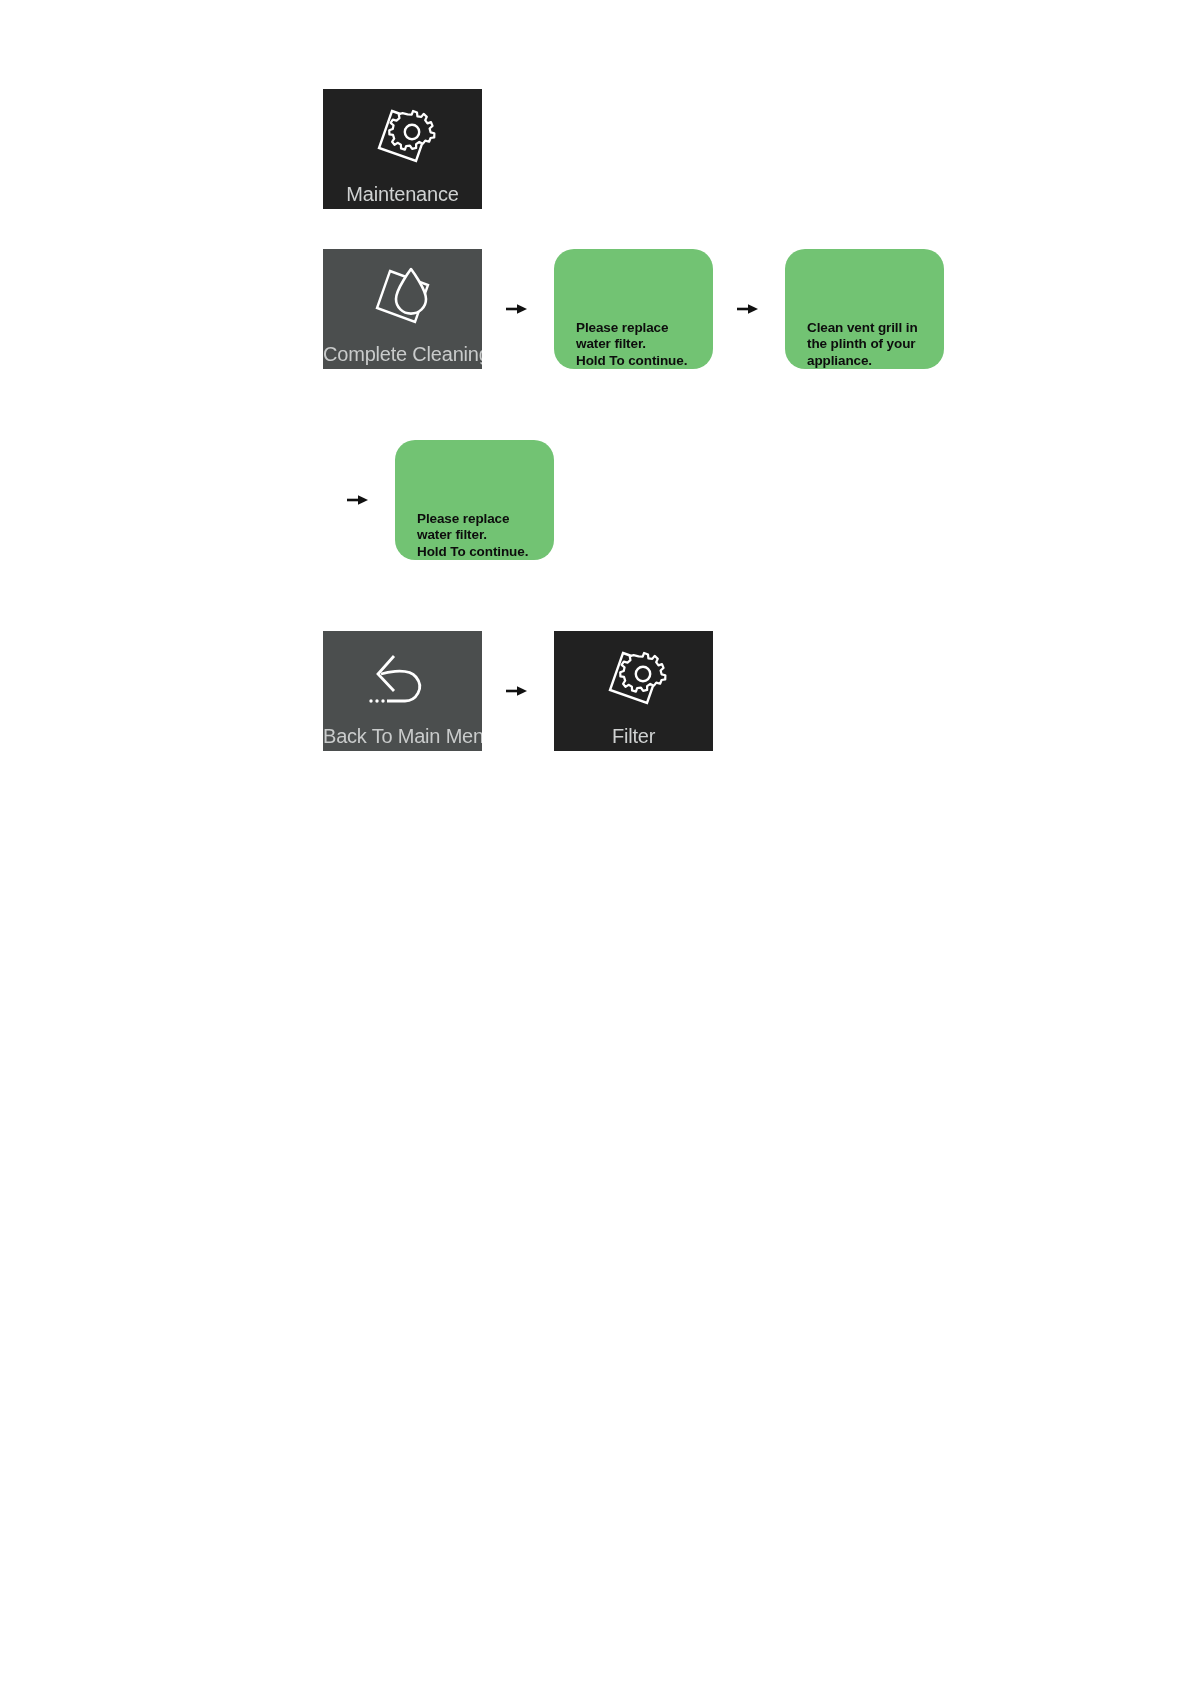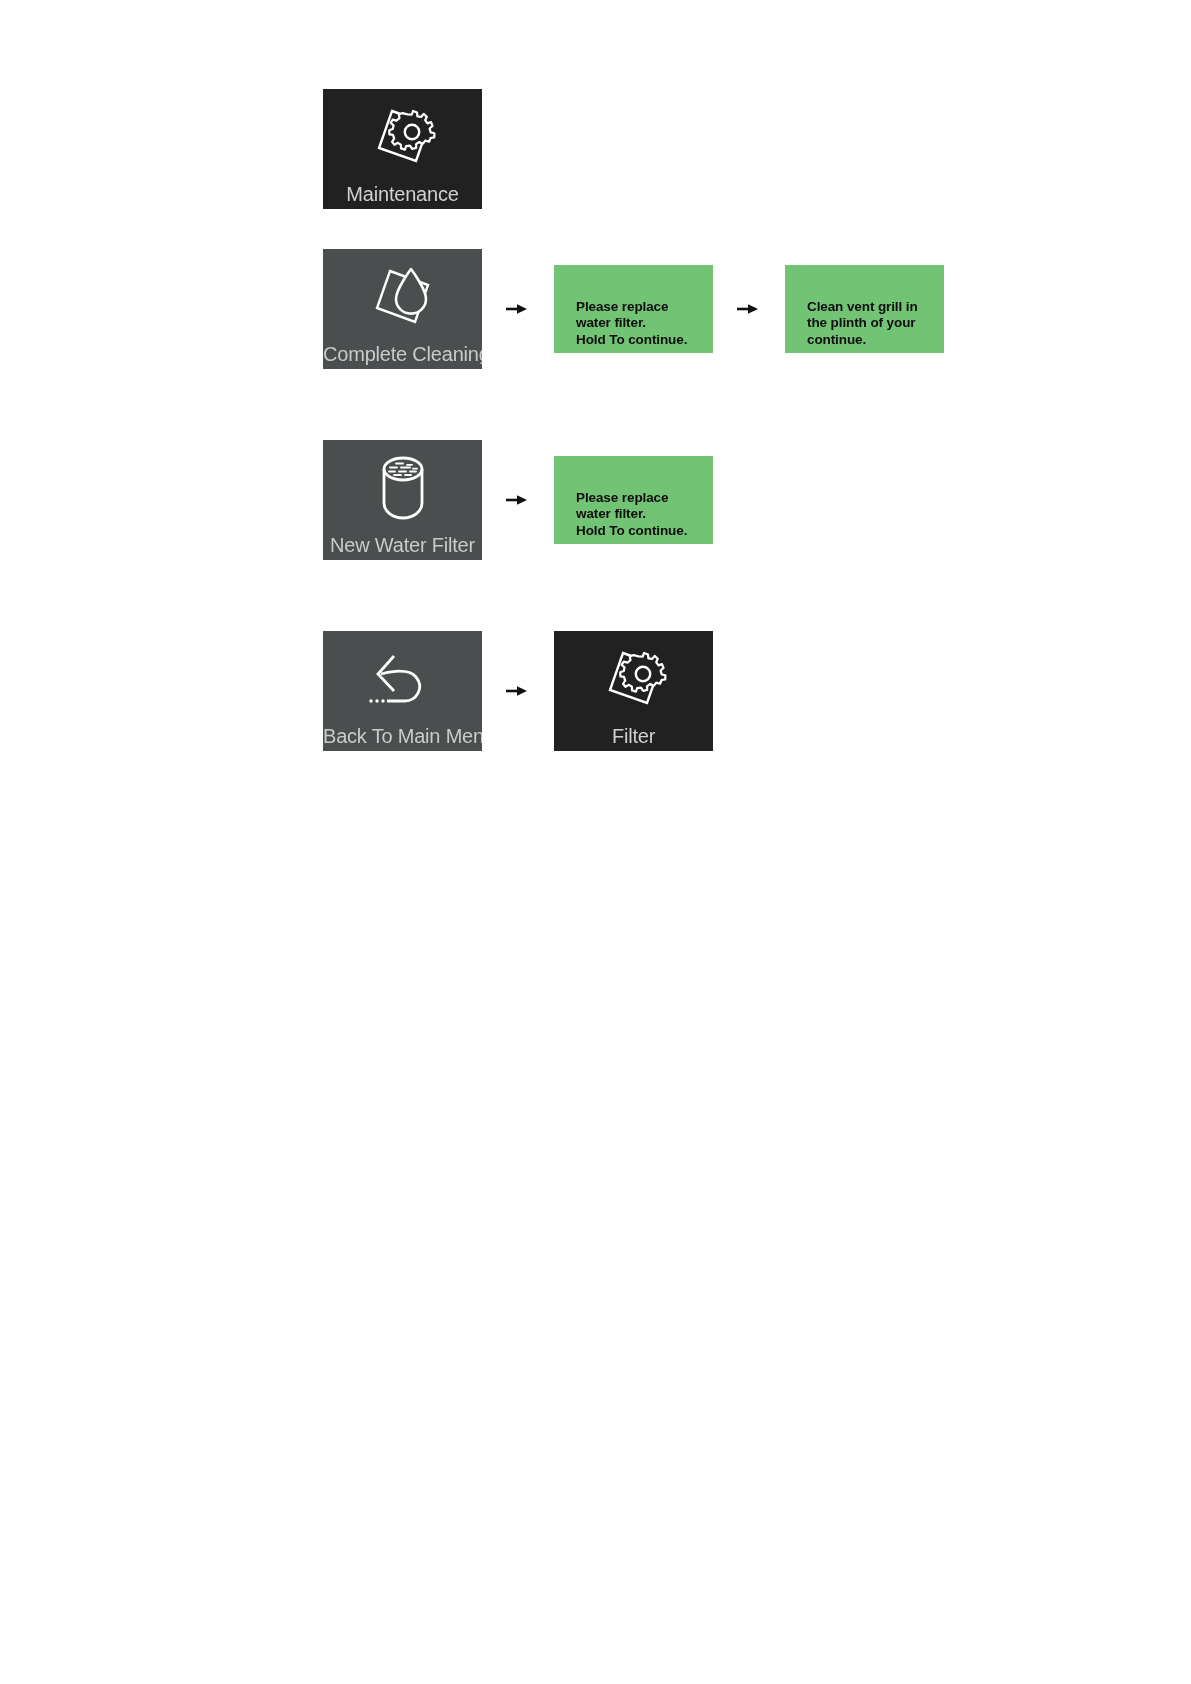--- a/index.html
+++ b/index.html
@@ -76,27 +76,28 @@
     display: flex;
     align-items: center;
     justify-content: center;
   }
   .arrow svg { display: block; }
 
   
   .panel {
     position: relative;
     width: 159px;
-    height: 88px;
+    height: 120px;
     box-sizing: border-box;
     background: #72c373;
     flex: 0 0 auto;
     display: flex;
-    align-items: center;
+    align-items: flex-end;
     padding: 29px 0 0 22px;
+    border-radius: 20px;
   }
   .panel-text {
     color: #0d0d0d;
     font-family: "Liberation Sans", sans-serif;
     font-size: 13.5px;
     font-weight: 700;
     line-height: 16.5px;
     letter-spacing: -0.1px;
     white-space: pre-line;
   }
@@ -160,51 +161,27 @@
       <svg width="24" height="14" viewBox="0 0 24 14">
         <path d="M0 7 L13 7" stroke="#111111" stroke-width="2.6"></path>
         <path d="M11 2.2 L21 7 L11 11.8 Z" fill="#111111"></path>
       </svg>
     </div>
     <div class="gap-sm"></div>
 
     <div class="panel" style="width:159px;">
       <div class="panel-text">Clean vent grill in
 the plinth of your
-continue.</div>
+appliance.</div>
     </div>
 
   </div>
 
   <div class="row" style="left:306px; top:440px;">
 
-    <div class="tile gray">
-      <div class="tile-icon">
-        <svg width="62" height="74" viewBox="0 0 62 74" fill="none">
-
-          <path d="M12 19 L12 53 C12 61.3 20.5 68 31 68 C41.5 68 50 61.3 50 53 L50 19" stroke="#ffffff" stroke-width="2.8" fill="none" stroke-linecap="butt"></path>
-
-          <ellipse cx="31" cy="19" rx="19" ry="11" stroke="#ffffff" stroke-width="2.8" fill="none"></ellipse>
-
-          <g stroke="#ffffff" stroke-width="1.8" stroke-linecap="round">
-            <path d="M24 13.5 L31 13.5"></path>
-            <path d="M35 14.8 L40 14.8"></path>
-            <path d="M18 17.5 L25 17.5"></path>
-            <path d="M29 17.5 L38 17.5"></path>
-            <path d="M41 18.6 L45 18.6"></path>
-            <path d="M17 21.5 L23 21.5"></path>
-            <path d="M27 21.5 L34 21.5"></path>
-            <path d="M38 21.5 L44 21.5"></path>
-            <path d="M22 25 L29 25"></path>
-            <path d="M33 25 L39 25"></path>
-          </g>
-        </svg>
-      </div>
-      <div class="tile-label">New Water Filter</div>
-    </div>
 
     <div class="gap-sm"></div>
     <div class="arrow">
       <svg width="24" height="14" viewBox="0 0 24 14">
         <path d="M0 7 L13 7" stroke="#111111" stroke-width="2.6"></path>
         <path d="M11 2.2 L21 7 L11 11.8 Z" fill="#111111"></path>
       </svg>
     </div>
     <div class="gap-sm"></div>
 

